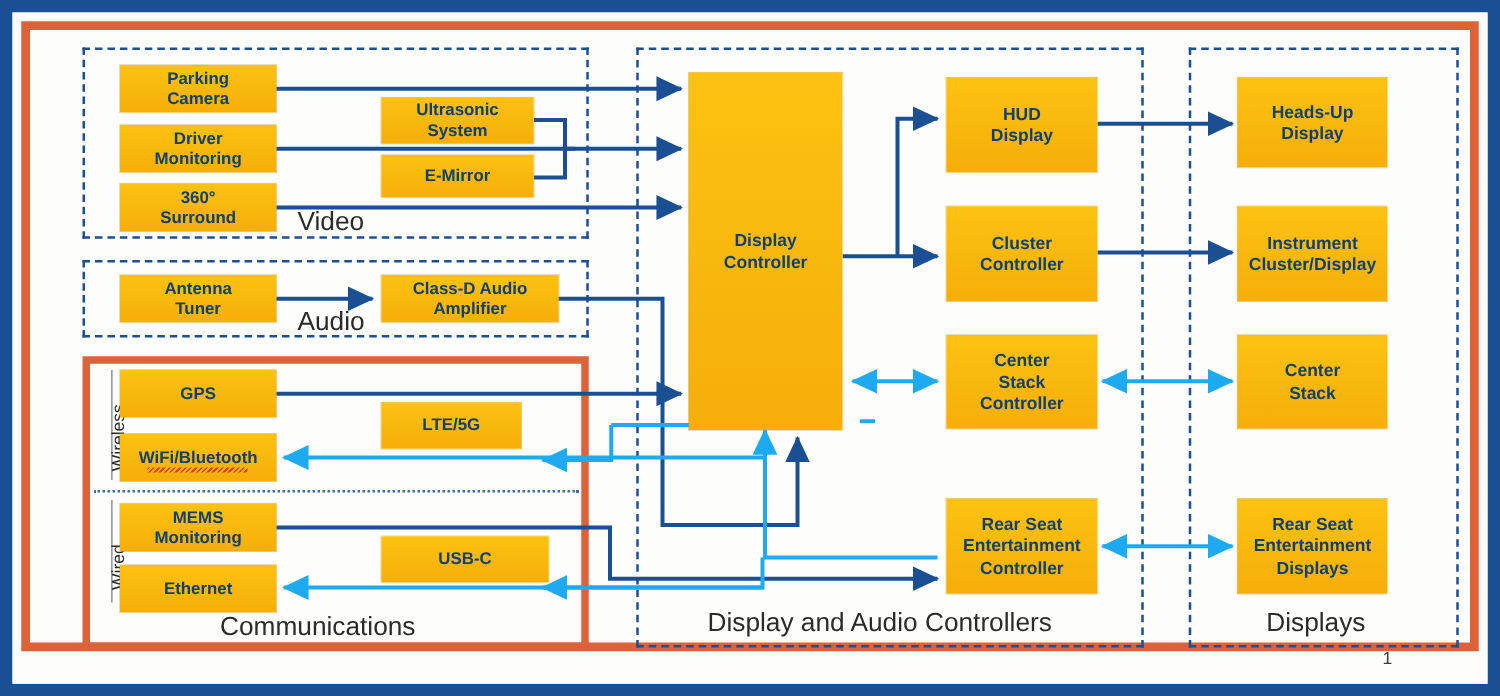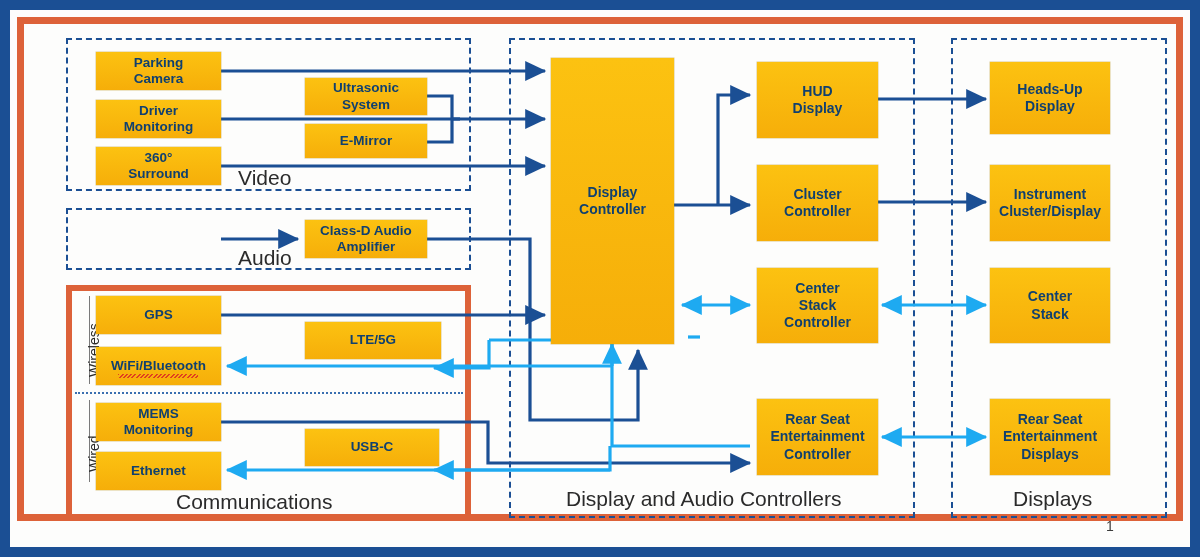--- a/index.html
+++ b/index.html
@@ -139,27 +139,29 @@
   <div class="blk" style="left:96px;top:52px;width:125px;height:38px;white-space:pre-line;">Parking
 Camera</div>
   <div class="blk" style="left:96px;top:100px;width:125px;height:38px;white-space:pre-line;">Driver
 Monitoring</div>
   <div class="blk" style="left:96px;top:147px;width:125px;height:38px;white-space:pre-line;">360°
 Surround</div>
   <div class="blk" style="left:305px;top:78px;width:122px;height:37px;white-space:pre-line;">Ultrasonic
 System</div>
   <div class="blk" style="left:305px;top:124px;width:122px;height:34px;white-space:pre-line;">E-Mirror</div>
 
-  <div class="blk" style="left:305px;top:220px;width:122px;height:38px;white-space:pre-line;">Class-D Audio
+  <div class="blk" style="left:96px;top:220px;width:125px;height:38px;white-space:pre-line;">Antenna
+Tuner</div>
+  <div class="blk" style="left:305px;top:220px;width:142px;height:38px;white-space:pre-line;">Class-D Audio
 Amplifier</div>
 
   <div class="blk" style="left:96px;top:296px;width:125px;height:38px;white-space:pre-line;">GPS</div>
   <div class="blk" style="left:96px;top:347px;width:125px;height:38px;white-space:pre-line;">WiFi/Bluetooth</div>
   <div class="squiggle" style="left:118px;top:374px;width:80px;"></div>
-  <div class="blk" style="left:305px;top:322px;width:136px;height:37px;white-space:pre-line;">LTE/5G</div>
+  <div class="blk" style="left:305px;top:322px;width:112px;height:37px;white-space:pre-line;">LTE/5G</div>
   <div class="blk" style="left:96px;top:403px;width:125px;height:38px;white-space:pre-line;">MEMS
 Monitoring</div>
   <div class="blk" style="left:96px;top:452px;width:125px;height:38px;white-space:pre-line;">Ethernet</div>
   <div class="blk" style="left:305px;top:429px;width:134px;height:37px;white-space:pre-line;">USB-C</div>
 
   <div class="blk mid" style="left:551px;top:58px;width:123px;height:286px;white-space:pre-line;">Display
 Controller</div>
   <div class="blk mid" style="left:757px;top:62px;width:121px;height:76px;white-space:pre-line;">HUD
 Display</div>
   <div class="blk mid" style="left:757px;top:165px;width:121px;height:76px;white-space:pre-line;">Cluster

